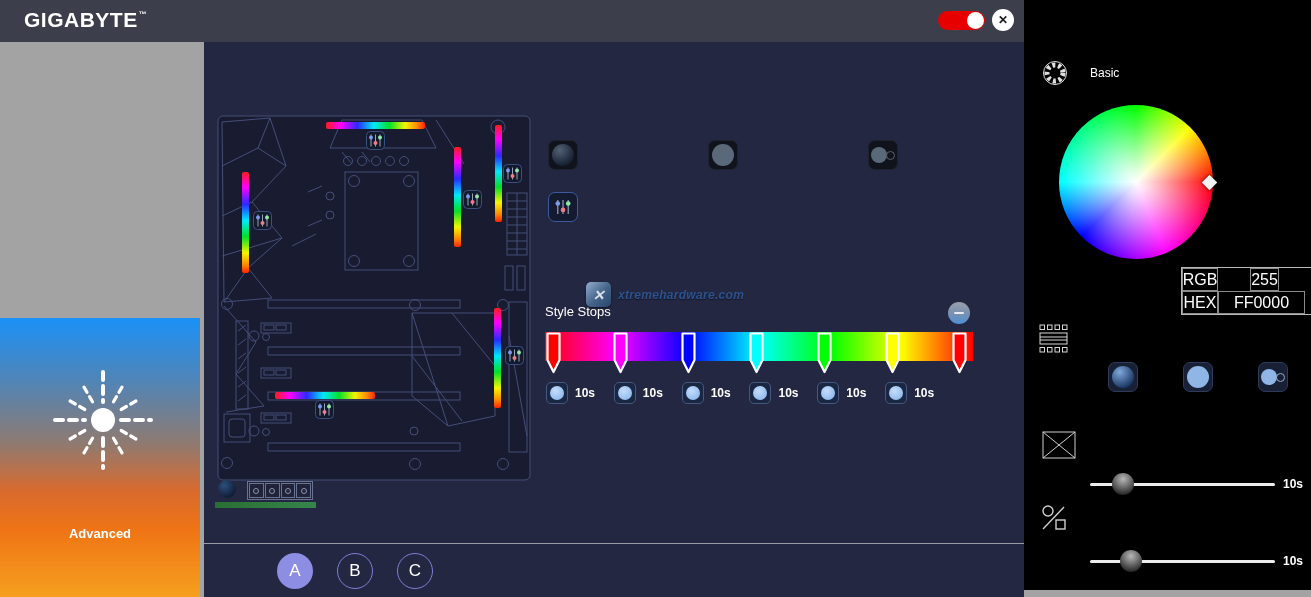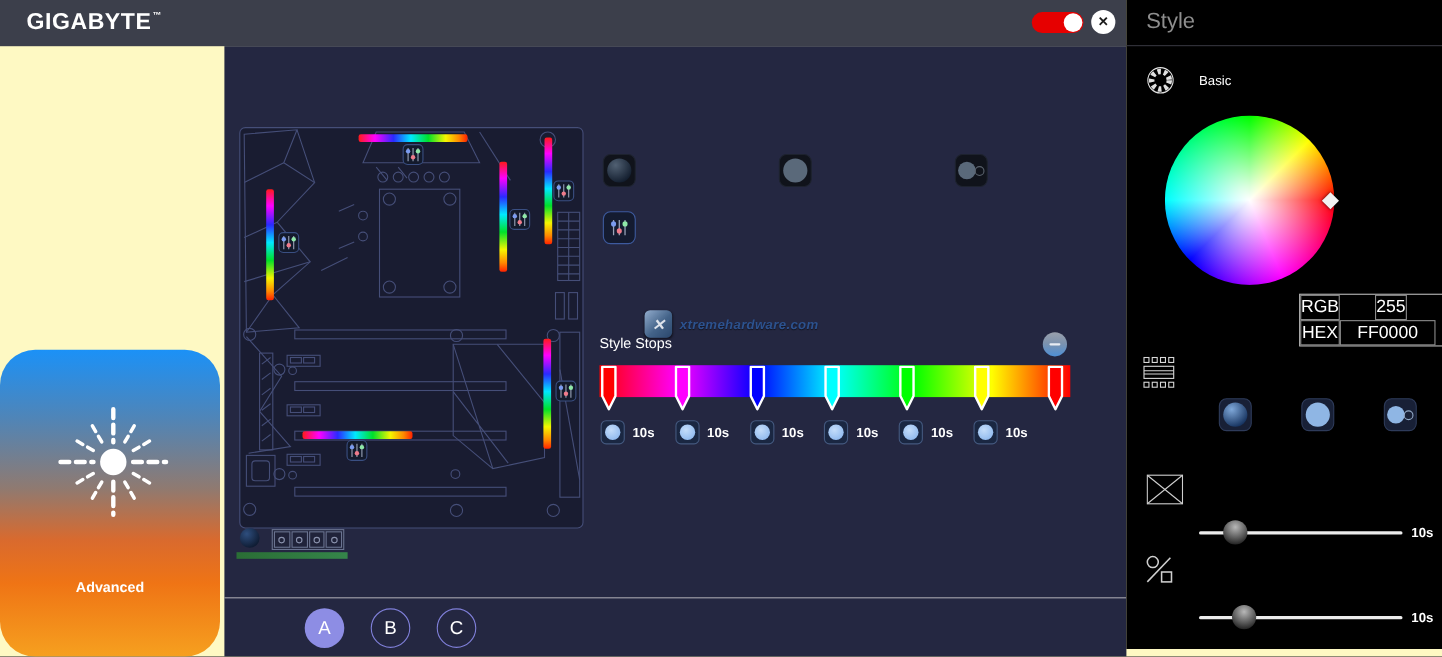--- a/index.html
+++ b/index.html
@@ -1,33 +1,33 @@
 <!DOCTYPE html>
 <html><head>
 <meta charset="utf-8">
 <style>
   html,body{margin:0;padding:0;background:#10131f;}
-  #app{position:relative;width:1311px;height:597px;background:#fef9c3;overflow:hidden;
+  #app{position:relative;width:1311px;height:597px;background:#a3a3a3;overflow:hidden;
        font-family:"Liberation Sans",sans-serif;-webkit-font-smoothing:antialiased;}
 
   
   .titlebar{position:absolute;left:0;top:0;width:1024px;height:42px;background:#3c3f4b;}
   .brand{position:absolute;left:24px;top:8px;color:#fff;font-size:21px;font-weight:800;letter-spacing:.5px;}
   .brand sup{font-size:8px;font-weight:700;vertical-align:10px;margin-left:1px;}
   .toggle{position:absolute;left:938px;top:11px;width:47px;height:19px;border-radius:10px;background:#e60000;cursor:pointer;}
   .toggle .knob{position:absolute;right:1px;top:1px;width:17px;height:17px;border-radius:50%;background:#fff;}
   .closebtn{position:absolute;left:992px;top:9px;width:22px;height:22px;border-radius:50%;background:#fff;
             color:#1a1a1a;font-size:12px;font-weight:700;display:flex;align-items:center;justify-content:center;cursor:pointer;}
 
   
   .side-basic{position:absolute;left:0;top:42px;width:204px;height:276px;background:#040404;cursor:pointer;}
   .side-basic .icon{position:absolute;left:43px;top:52px;}
   .side-label{position:absolute;left:0;top:208px;width:100%;text-align:center;font-size:13px;color:#8a8a8a;}
   .side-adv{position:absolute;left:0;top:318px;width:200px;height:279px;cursor:pointer;
-    background:linear-gradient(180deg,#1b91f7 0%,#4f85b8 22%,#8f7a71 45%,#d96a2e 62%,#ef7415 76%,#f6a01f 100%);border-radius:32px;}
+    background:linear-gradient(180deg,#1b91f7 0%,#4f85b8 22%,#8f7a71 45%,#d96a2e 62%,#ef7415 76%,#f6a01f 100%);}
   .side-adv .icon{position:absolute;left:43px;top:42px;}
   .side-adv .side-label{color:#ffffff;font-weight:700;}
 
   
   .main{position:absolute;left:204px;top:42px;width:820px;height:501px;background:#242741;}
   .board{position:absolute;left:8px;top:64px;}
   .mb-circle{position:absolute;left:14px;top:438px;width:18px;height:18px;border-radius:50%;
              background:radial-gradient(circle at 35% 30%,#2e4e7e,#0f1c33 75%);}
   .connector{position:absolute;left:43px;top:439px;width:66px;height:19px;border:1px solid #6a7390;
              display:flex;gap:1px;padding:1px;box-sizing:border-box;background:#20233a;}
@@ -385,23 +385,20 @@
       </div>
   </div>
 
   <div class="bottombar">
     <div class="profile active">A</div>
     <div class="profile outline">B</div>
     <div class="profile outline">C</div>
   </div>
 
   <div class="panel">
-    <div class="panel-header">
-      <div class="panel-title">Style</div>
-    </div>
 
     <svg class="wheel-icon" width="28" height="28" viewBox="0 0 28 28" fill="none">
       <circle cx="14" cy="14" r="11.5" stroke="#e0e0e0" stroke-width="1"></circle>
       <circle cx="14" cy="14" r="8" stroke="#e0e0e0" stroke-width="5" stroke-dasharray="3 2.8"></circle>
     </svg>
     <div class="color-label">Basic</div>
 
     <div class="wheel"></div>
     <div class="wheel-sel"></div>
 

